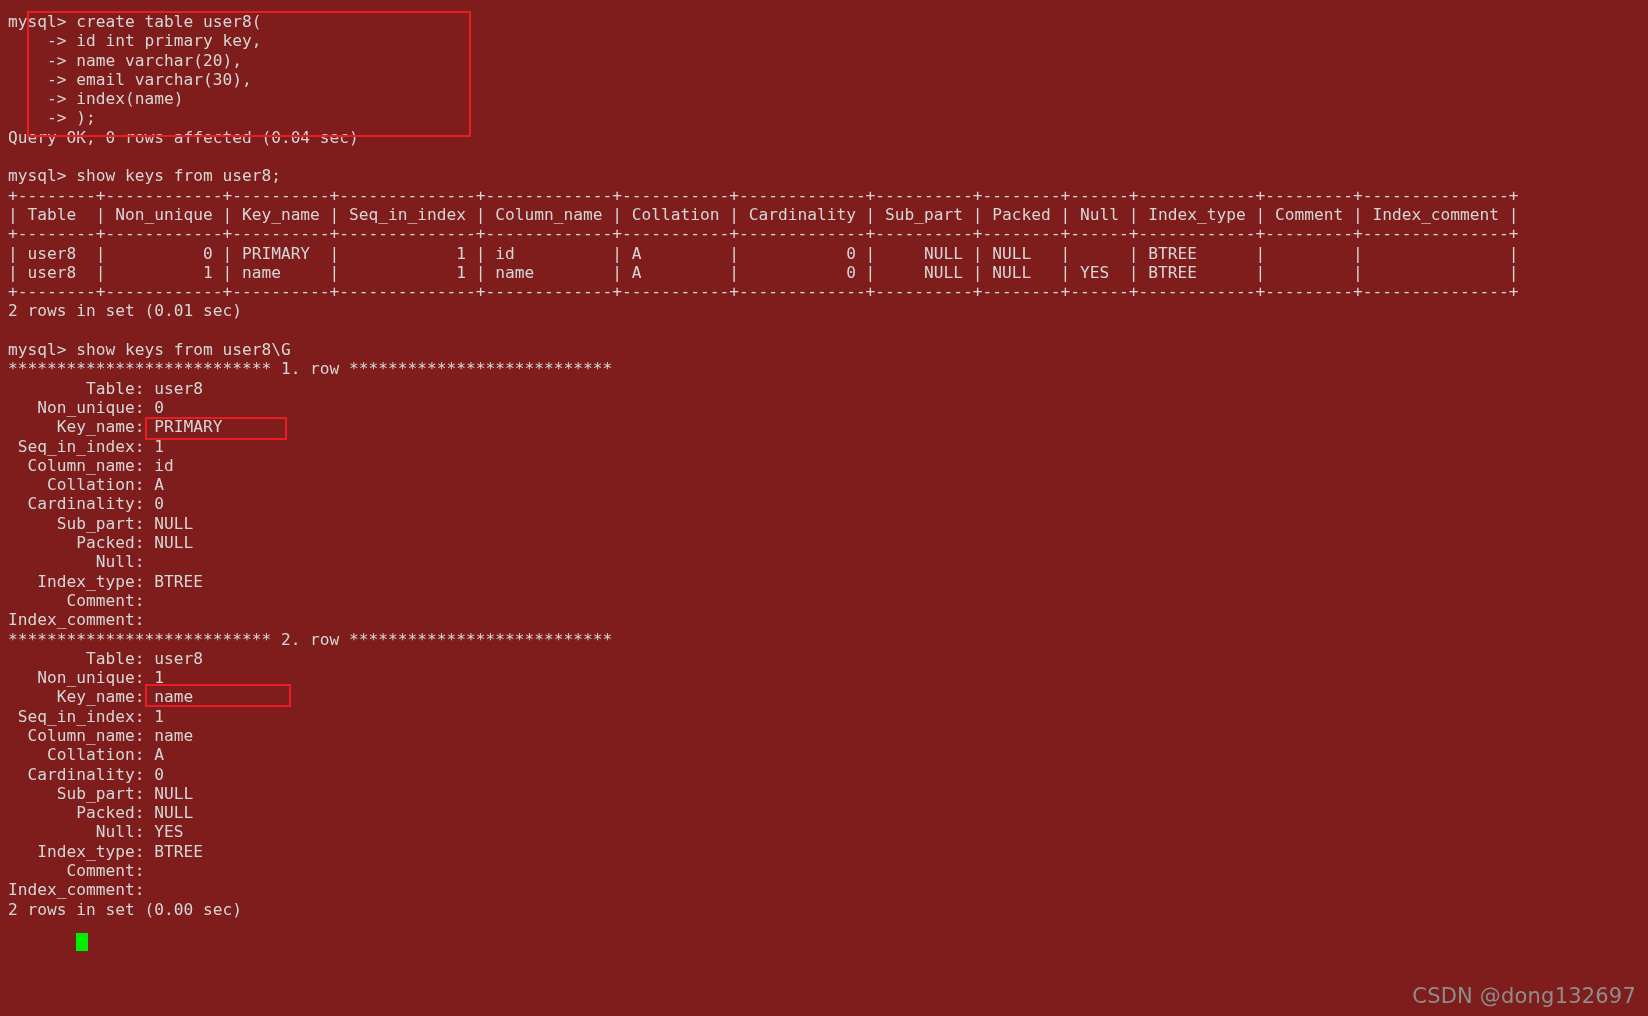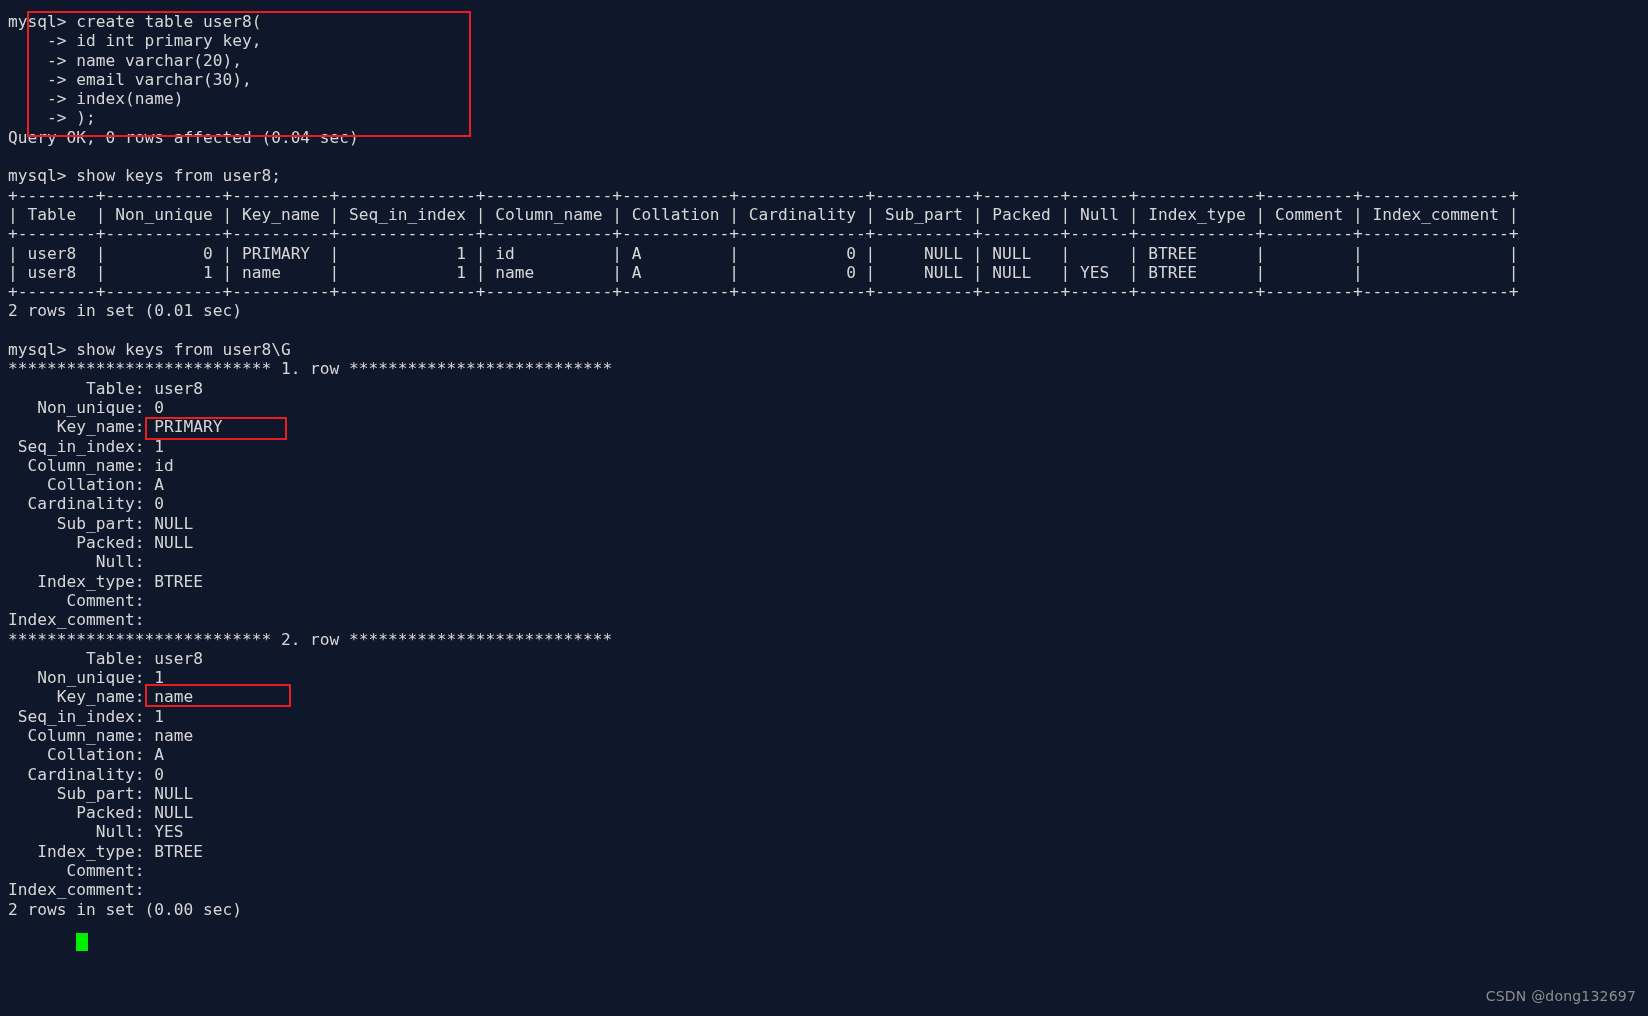--- a/index.html
+++ b/index.html
@@ -10,21 +10,21 @@
   body {
     width: 1648px;
     height: 1016px;
     overflow: hidden;
     font-family: "DejaVu Sans Mono", "Liberation Mono", monospace;
   }
   #terminal {
     position: relative;
     width: 1648px;
     height: 1016px;
-    background: #0f172a;
+    background: #7f1d1d;
     color: #cfcfcf;
     font-family: "DejaVu Sans Mono", "Liberation Mono", monospace;
     font-size: 16.2px;
     line-height: 19.3px;
     letter-spacing: 0px;
     padding: 8px;
     box-sizing: border-box;
   }
   #screen {
     position: absolute;
@@ -74,21 +74,21 @@
     width: 12px;
     height: 18px;
     background: #00ee00;
   }
   #watermark {
     position: absolute;
     right: 12px;
     bottom: 10px;
     color: #8d8d8d;
     font-family: "DejaVu Sans", "Liberation Sans", sans-serif;
-    font-size: 14px;
+    font-size: 21px;
     letter-spacing: 0.2px;
   }
 </style>
 </head>
 <body>
 
 <div id="terminal">
 
   <pre id="screen"><span class="line">mysql&gt; create table user8(</span>
 <span class="line">    -&gt; id int primary key,</span>

